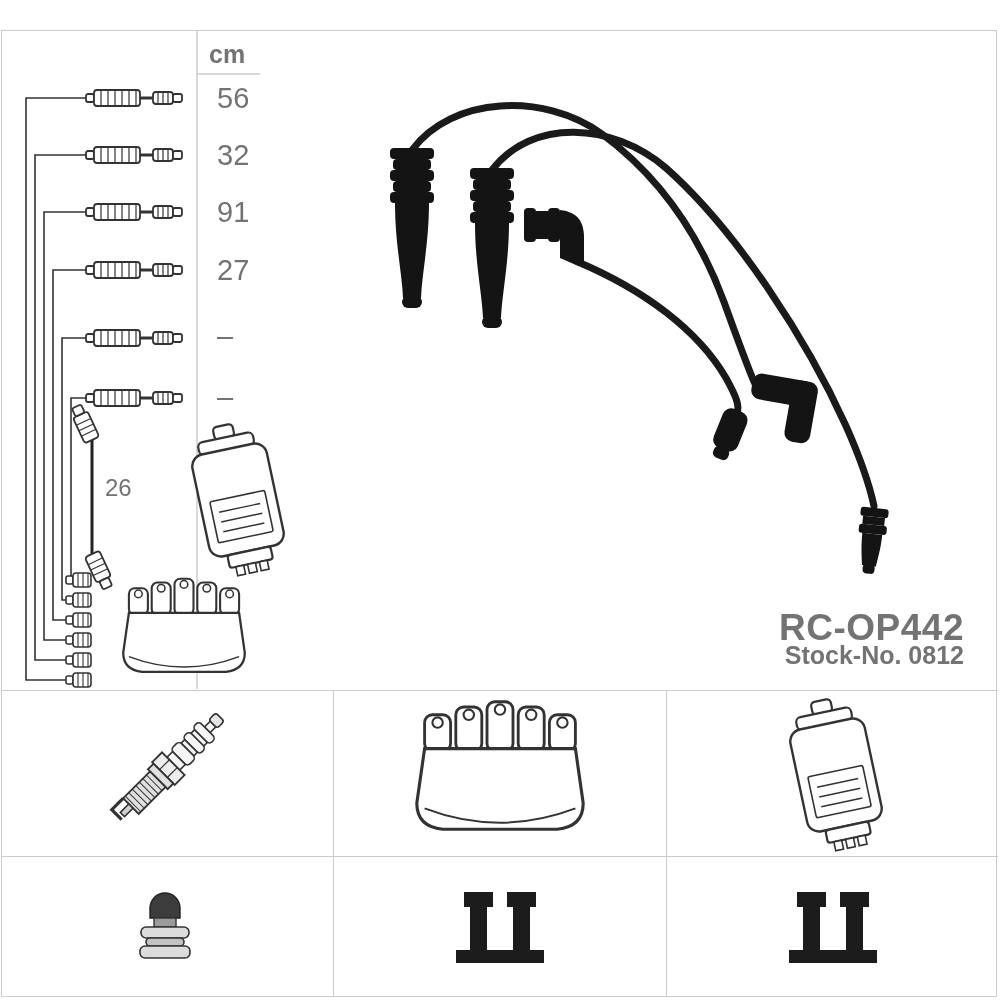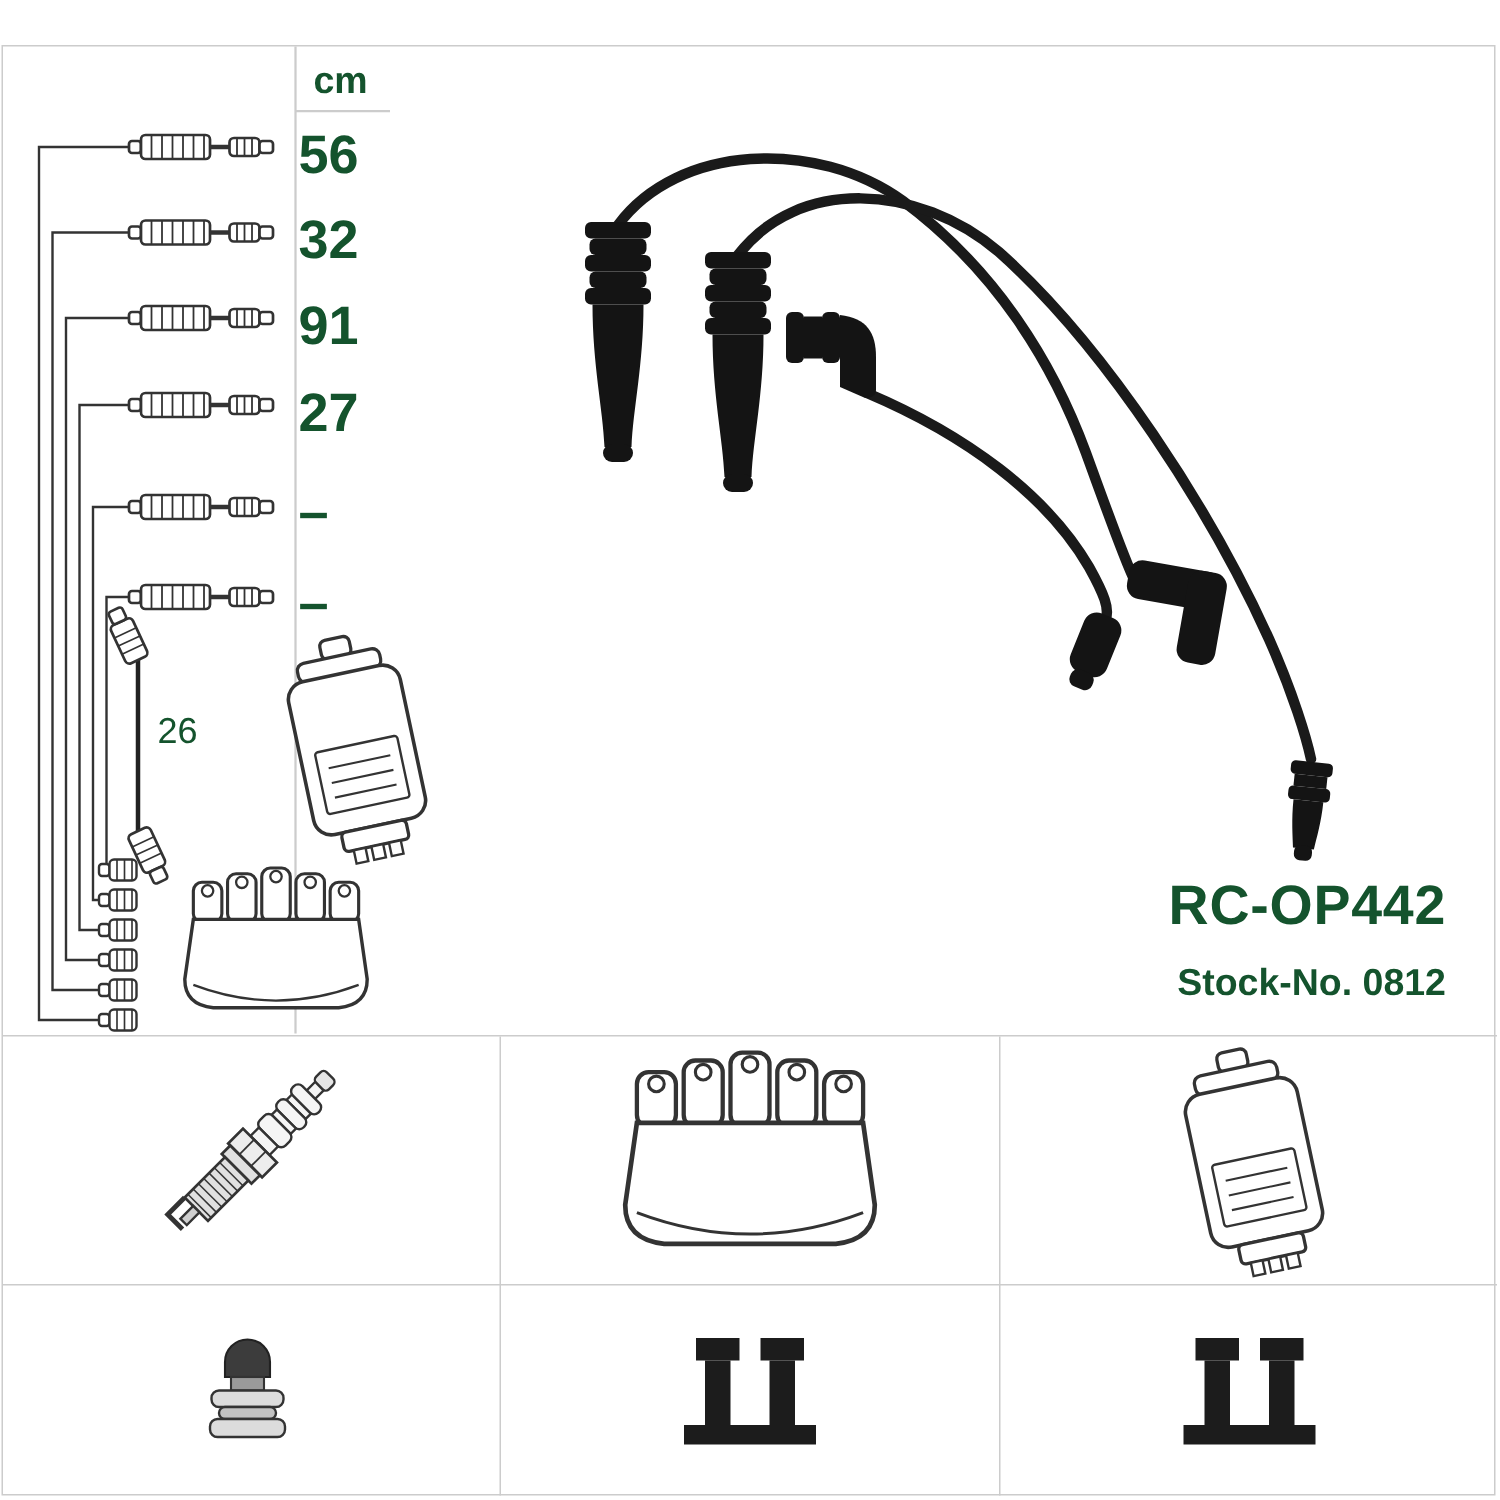--- a/index.html
+++ b/index.html
@@ -1,27 +1,27 @@
 <!DOCTYPE html>
 <html><head>
 <meta charset="utf-8">
 <style>
   html,body{margin:0;padding:0;background:#fff;}
   .canvas{position:relative;width:1000px;height:1000px;background:#ffffff;
-          font-family:"Liberation Sans",sans-serif;overflow:hidden;color:#14532d;}
+          font-family:"Liberation Sans",sans-serif;overflow:hidden;color:#737373;}
   .frame{position:absolute;left:1px;top:30px;width:996px;height:967px;
          border:1px solid #cccccc;box-sizing:border-box;}
   .art{position:absolute;left:0;top:0;}
   .label{position:absolute;white-space:nowrap;}
   .unit{left:209px;top:40px;font-size:25px;font-weight:700;}
-  .len{left:199px;width:80px;font-size:36px;font-weight:700;}
+  .len{left:217px;width:80px;font-size:29px;font-weight:400;}
   .len1{top:82px}.len2{top:139px}.len3{top:196px}.len4{top:254px}
   .len5{top:320px}.len6{top:381px}
   .len26{left:105px;top:474px;font-size:24px;font-weight:500;}
-  .code{right:36px;top:583px;font-size:37px;font-weight:700;letter-spacing:.5px;}
+  .code{right:36px;top:607px;font-size:37px;font-weight:700;letter-spacing:.5px;}
   .stock{right:36px;top:641px;font-size:25px;font-weight:700;}
   .gl{position:absolute;background:#cccccc;}
   .glh{left:2px;width:996px;height:1px;}
   .glh1{top:690px}.glh2{top:856px}
   .glv{width:1px;top:691px;height:306px;}
   .glv1{left:333px}.glv2{left:666px}
 </style>
 </head>
 <body>
 

